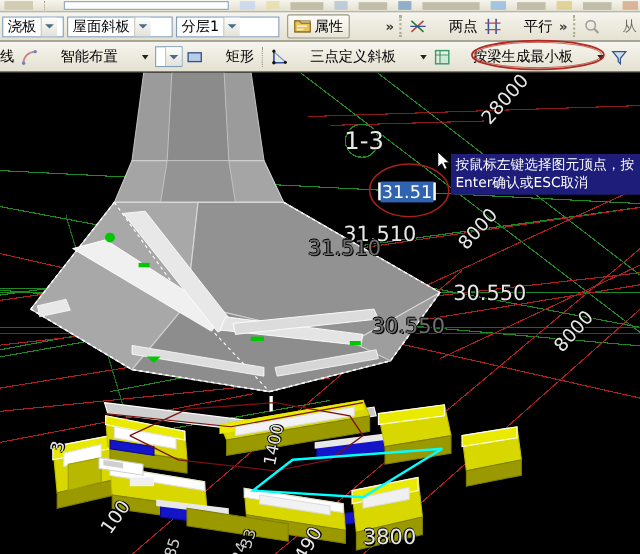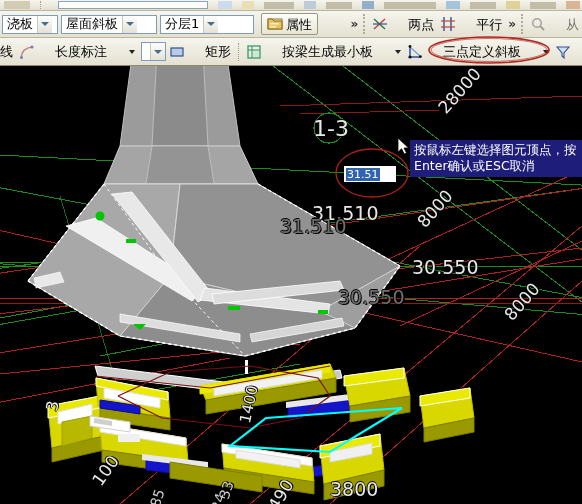--- a/index.html
+++ b/index.html
@@ -102,21 +102,21 @@
     text-shadow: 1px 1px 0 #000, -1px 0 0 #000, 0 -1px 0 #000;
   }
 
   
   #editbox {
     position: absolute;
     background: #ffffff;
     border: 1px solid #ffffff;
     height: 16px;
     display: flex; align-items: center;
-    font-size: 11px; color: #000;
+    font-size: 16px; color: #000;
     padding: 0 1px;
   }
   #editbox .sel {
     background: #3063b0; color: #ffffff;
     padding: 0 1px;
   }
 
   
   #tooltip {
     position: absolute;
@@ -235,66 +235,66 @@
     </div>
 
     <div class="tb-item">
       <span class="ico">
         <svg width="16" height="16" viewBox="0 0 16 16">
           <path d="M2 14 Q3 4 13 3" fill="none" stroke="#c08a8a" stroke-width="1.6"></path>
           <circle cx="2.5" cy="13.5" r="1.5" fill="#7a7ac0"></circle>
           <circle cx="13" cy="3" r="1.5" fill="#7a7ac0"></circle>
         </svg>
       </span>
-      <span class="tb-label">长度标注</span>
+      <span class="tb-label">智能布置</span>
       <span class="caret"></span>
     </div>
 
     <div class="combo" style="width:58px;margin-left:3px">
       <div class="cv"></div>
       <div class="carrow"></div>
     </div>
 
     <div class="tb-item">
       <span class="ico">
         <svg width="16" height="16" viewBox="0 0 16 16">
           <rect x="2" y="4" width="12" height="8" fill="#b8cce8" stroke="#33528a" stroke-width="1.2"></rect>
         </svg>
       </span>
       <span class="tb-label">矩形</span>
     </div>
 
     <div class="tb-sep"></div>
 
-
-    <div class="tb-item">
-      <span class="ico">
-        <svg width="16" height="16" viewBox="0 0 16 16">
-          <rect x="2" y="2" width="12" height="12" fill="none" stroke="#3a9a6a" stroke-width="1.3"></rect>
-          <line x1="2" y1="6" x2="14" y2="6" stroke="#3a9a6a" stroke-width="1.1"></line>
-          <line x1="6" y1="2" x2="6" y2="14" stroke="#3a9a6a" stroke-width="1.1"></line>
-          <rect x="7" y="7" width="6" height="6" fill="#c8e8d8"></rect>
-        </svg>
-      </span>
-      <span class="tb-label">按梁生成最小板</span>
-      <span class="caret"></span>
-    </div>
 
     <div class="tb-item" id="slope-btn" style="position:relative">
       <span class="ico">
         <svg width="16" height="16" viewBox="0 0 16 16">
           <line x1="3" y1="2" x2="3" y2="13" stroke="#3050a0" stroke-width="1.5"></line>
           <line x1="3" y1="13" x2="14" y2="13" stroke="#3050a0" stroke-width="1.5"></line>
           <line x1="3" y1="3" x2="13" y2="12" stroke="#7a9ad0" stroke-width="1.2"></line>
           <circle cx="3" cy="13" r="1.6" fill="#111"></circle>
           <circle cx="3" cy="2.5" r="1.4" fill="#111"></circle>
           <circle cx="13.4" cy="12.6" r="1.4" fill="#111"></circle>
         </svg>
       </span>
       <span class="tb-label">三点定义斜板</span>
+      <span class="caret"></span>
+    </div>
+
+    <div class="tb-item">
+      <span class="ico">
+        <svg width="16" height="16" viewBox="0 0 16 16">
+          <rect x="2" y="2" width="12" height="12" fill="none" stroke="#3a9a6a" stroke-width="1.3"></rect>
+          <line x1="2" y1="6" x2="14" y2="6" stroke="#3a9a6a" stroke-width="1.1"></line>
+          <line x1="6" y1="2" x2="6" y2="14" stroke="#3a9a6a" stroke-width="1.1"></line>
+          <rect x="7" y="7" width="6" height="6" fill="#c8e8d8"></rect>
+        </svg>
+      </span>
+      <span class="tb-label">按梁生成最小板</span>
       <span class="caret"></span>
     </div>
 
     <div class="tb-item">
       <span class="ico">
         <svg width="16" height="16" viewBox="0 0 16 16">
           <path d="M2 3 L14 3 L9 9 L9 14 L7 12 L7 9 Z" fill="#cfe0f0" stroke="#33528a" stroke-width="1.1"></path>
         </svg>
       </span>
       <span class="tb-label">查</span>

